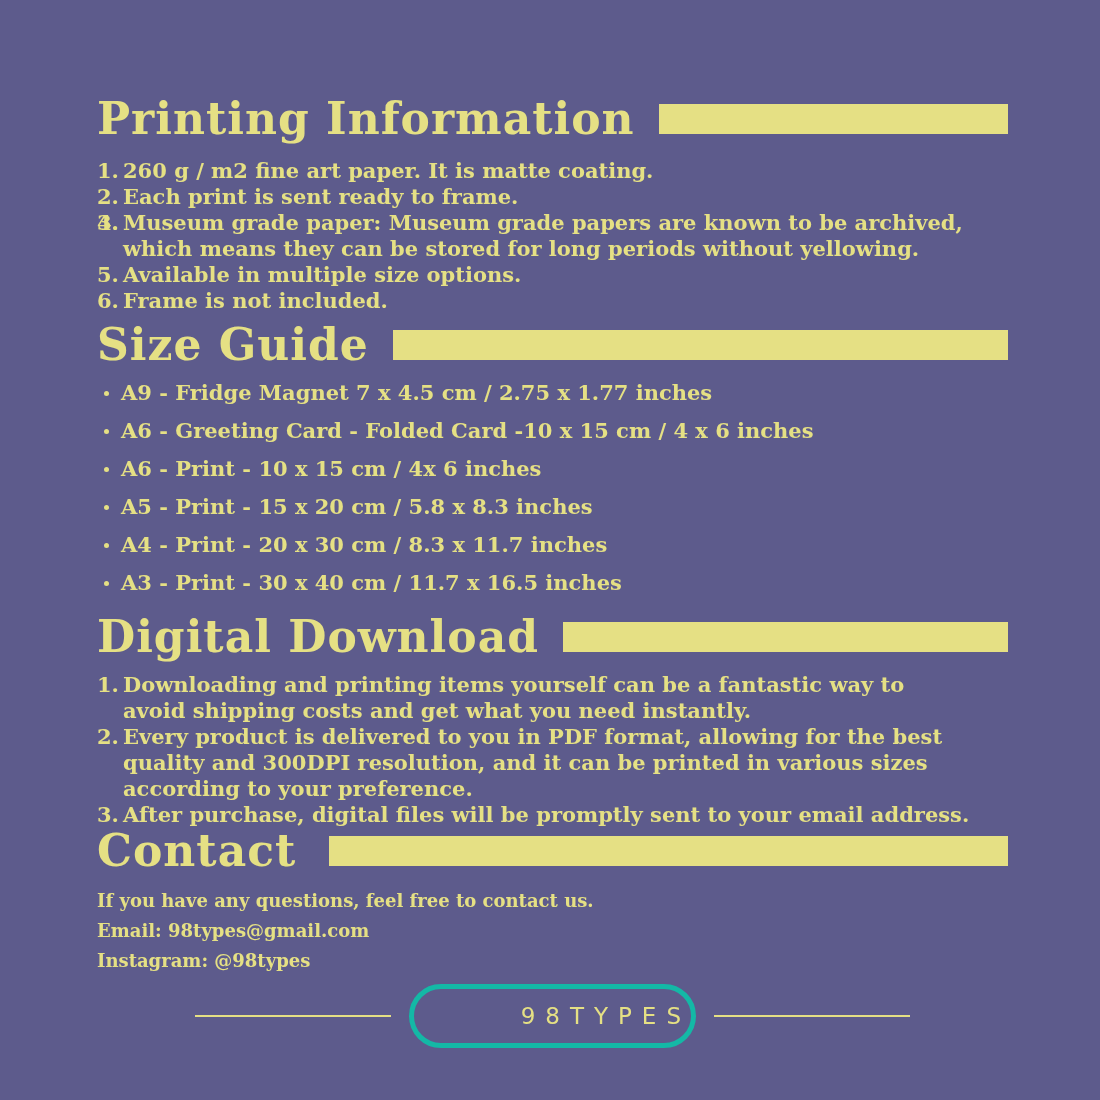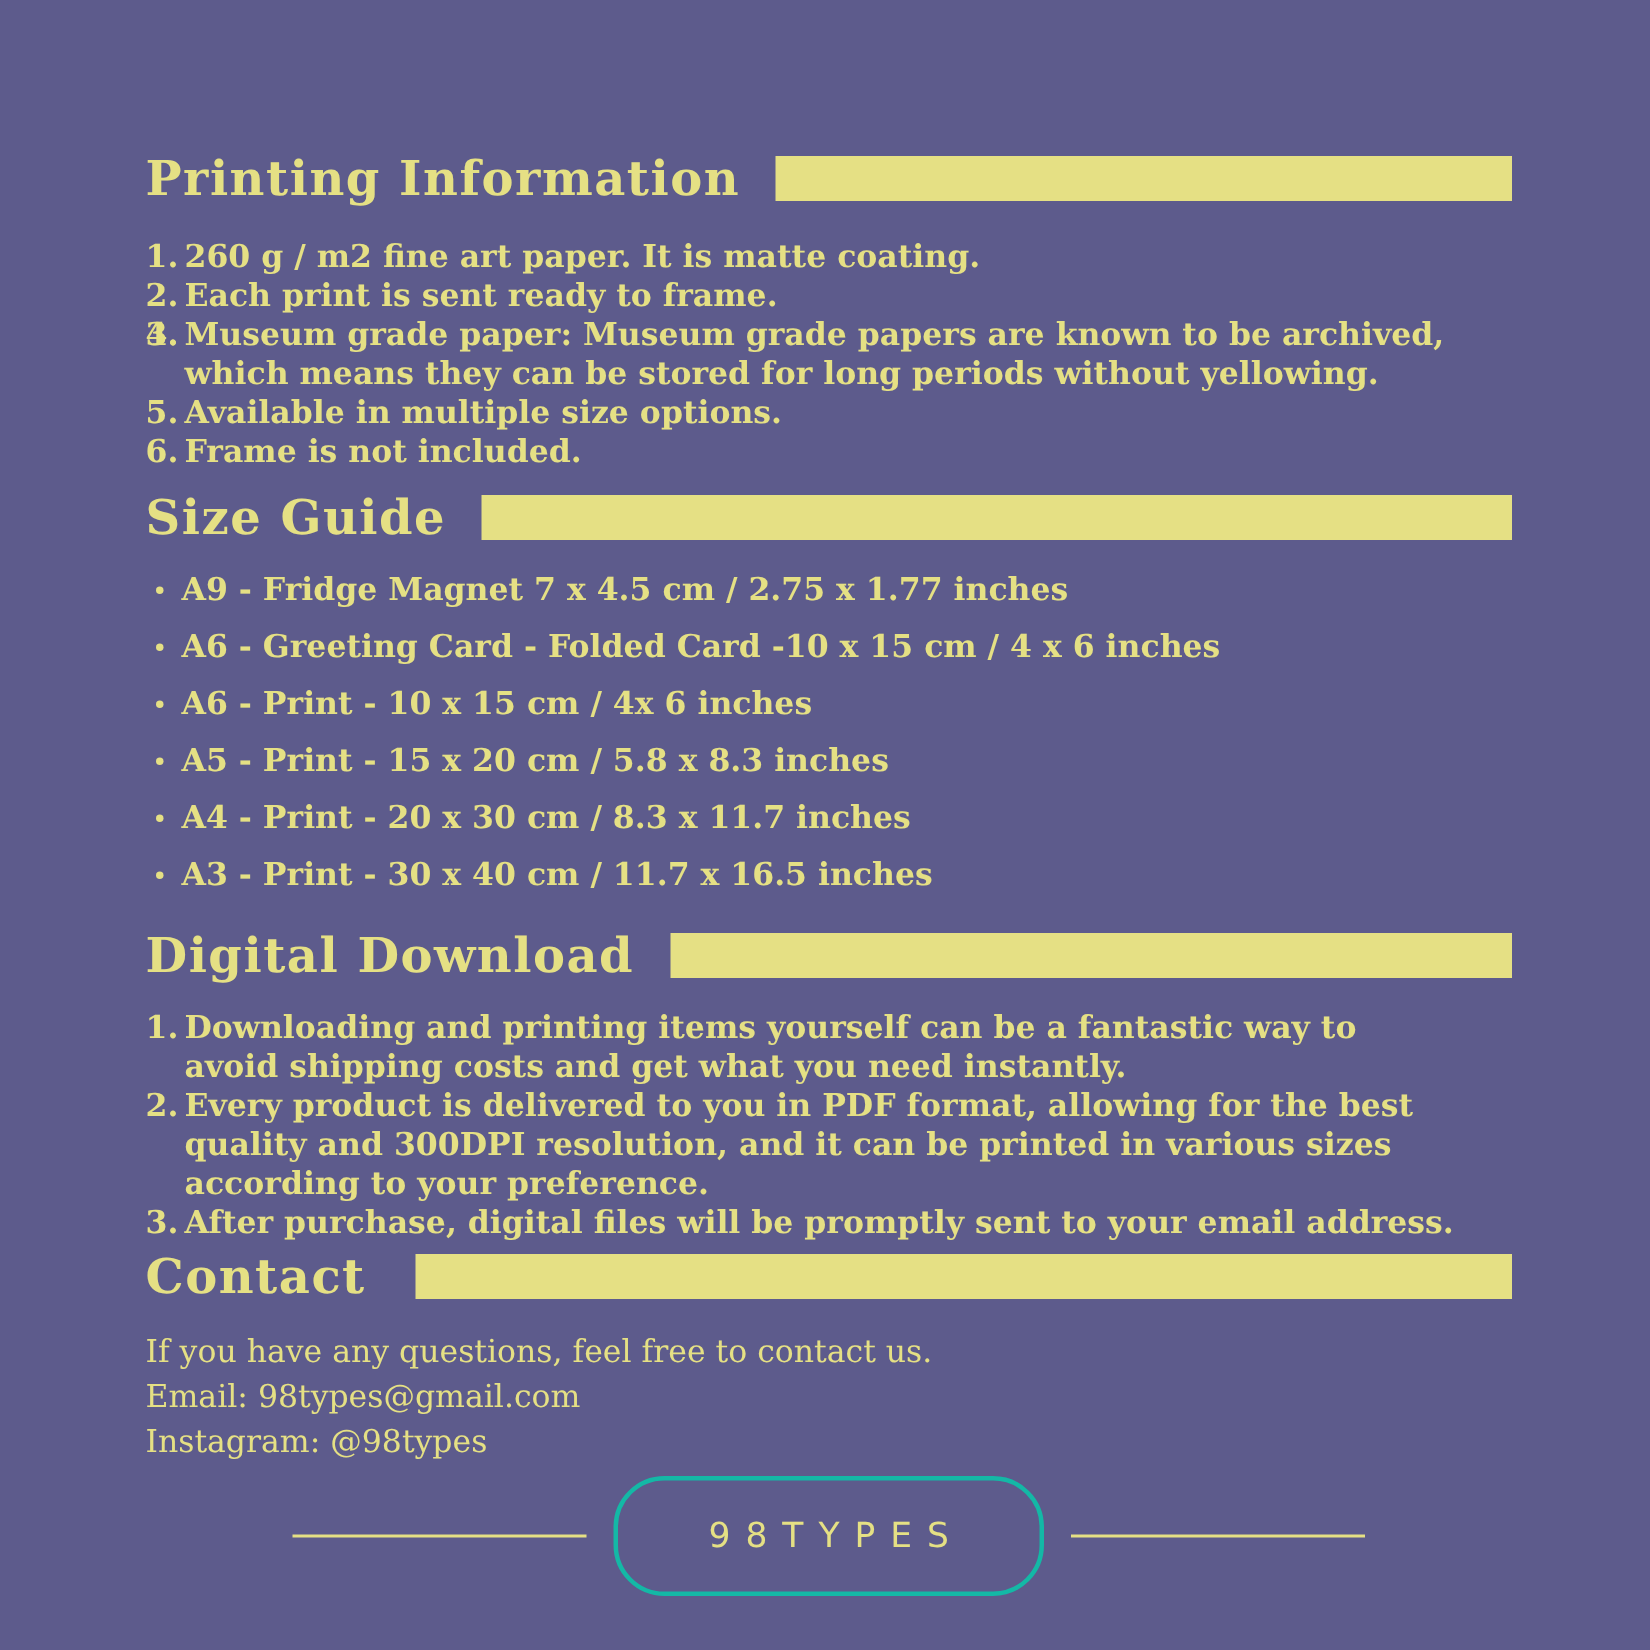--- a/index.html
+++ b/index.html
@@ -14,21 +14,21 @@
     width: 1100px;
     height: 1100px;
     padding: 96px 92px 0 97px;
   }
   .section-header {
     display: flex;
     align-items: center;
     gap: 24px;
   }
   .section-title {
-    font-size: 32px;
+    font-size: 44px;
     line-height: 46px;
     font-weight: bold;
     letter-spacing: 1px;
     white-space: nowrap;
   }
   .title-bar {
     flex: 1;
     height: 30px;
     background: #e5e084;
   }
@@ -63,44 +63,44 @@
   }
   
   #sec-printing .section-header { margin-bottom: 16px; }
   #sec-printing { margin-bottom: 8px; }
   #sec-size .section-header { margin-bottom: 4px; }
   #sec-size { margin-bottom: 18px; }
   #sec-digital .section-header { margin-bottom: 12px; }
   #sec-digital { }
   #sec-contact .section-header { margin-bottom: 12px; gap: 33px; }
   .contact-lines {
-    font-size: 21px;
-    font-weight: normal;
+    font-size: 18px;
+    font-weight: bold;
     line-height: 30px;
   }
   .footer {
     margin-top: 8px;
     display: flex;
     align-items: center;
     justify-content: center;
     gap: 18px;
   }
   .divider-line {
     width: 196px;
     height: 2px;
     background: #e5e084;
   }
   .brand-pill {
     width: 287px;
-    height: 80px;
-    border: 3px solid #14b8a6;
+    height: 64px;
+    border: 5px solid #14b8a6;
     border-radius: 34px;
     display: flex;
     align-items: center;
-    justify-content: center;
+    justify-content: flex-end;
   }
   .brand-text {
     font-family: "DejaVu Sans", "Liberation Sans", sans-serif;
     font-size: 23px;
     font-weight: normal;
     letter-spacing: 10px;
     text-indent: 10px;
     color: #e5e084;
   }
 </style>

